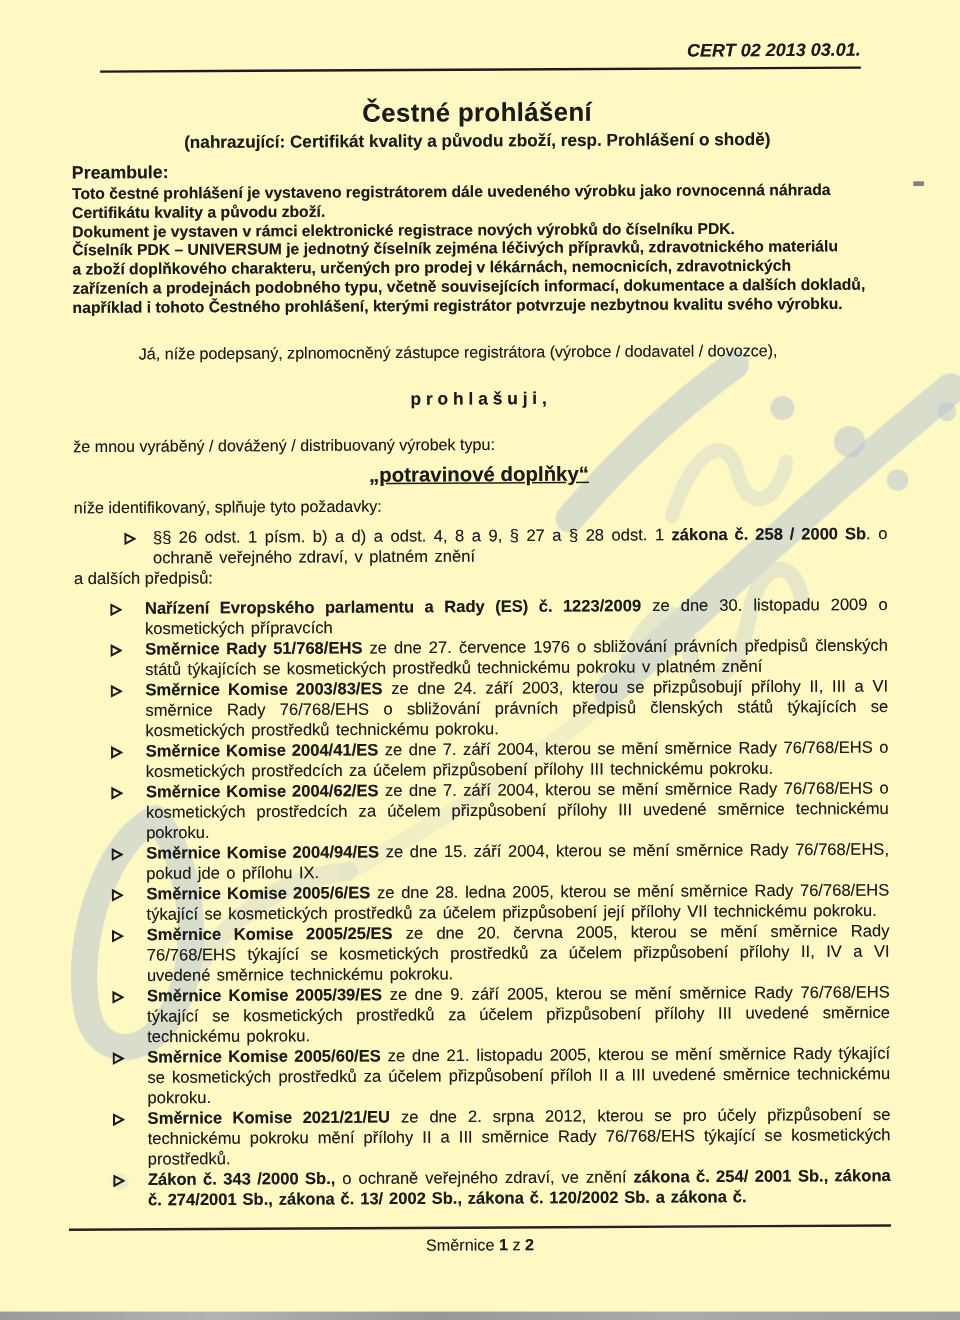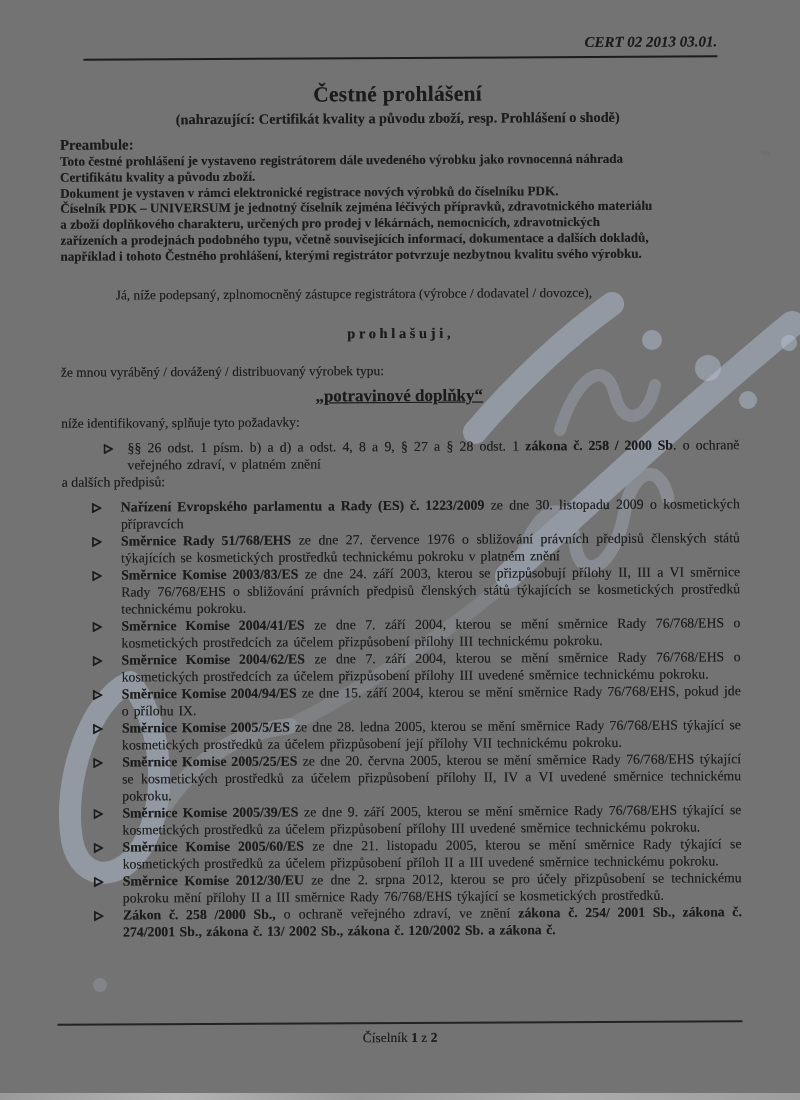--- a/index.html
+++ b/index.html
@@ -1,19 +1,19 @@
 <!DOCTYPE html>
 <html><head>
 <meta charset="utf-8">
 <style>
   html,body{margin:0;padding:0;background:#ffffff;}
   .page{
     position:relative;width:800px;height:1100px;overflow:hidden;
-    background:#737373;color:#1b1b1b;
-    font-family:Liberation Serif, serif;
+    background:#fef9c3;color:#1b1b1b;
+    font-family:Liberation Sans, sans-serif;
   }
   .content{position:absolute;inset:0;transform:rotate(-0.3deg);transform-origin:400px 550px;z-index:1;}
   .watermark{position:absolute;inset:0;z-index:0;color:#b5c1d5;pointer-events:none;}
   .hdr{
     margin:34px 80px 0 86px;text-align:right;
     font-style:italic;font-weight:bold;font-size:15px;line-height:19px;
     padding-bottom:4px;border-bottom:2px solid #1c1c1c;
   }
   .title{margin-top:22px;text-align:center;font-weight:bold;font-size:21.5px;line-height:26px;letter-spacing:.3px;}
   .subtitle{margin-top:2px;text-align:center;font-weight:bold;font-size:14.3px;line-height:18px;}
@@ -121,38 +121,38 @@
               <path d="M1 1.5 L8.6 5.5 L1 9.5 Z" fill="none" stroke="#1b1b1b" stroke-width="1.7"></path>
             </svg></span><b>Směrnice Komise 2004/41/ES</b><span> ze dne 7. září 2004, kterou se mění směrnice Rady 76/768/EHS o kosmetických prostředcích za účelem přizpůsobení přílohy III technickému pokroku.</span></li>
         <li class="l2"><span class="bullet"><svg width="10" height="11" viewBox="0 0 10 11">
               <path d="M1 1.5 L8.6 5.5 L1 9.5 Z" fill="none" stroke="#1b1b1b" stroke-width="1.7"></path>
             </svg></span><b>Směrnice Komise 2004/62/ES</b><span> ze dne 7. září 2004, kterou se mění směrnice Rady 76/768/EHS o kosmetických prostředcích za účelem přizpůsobení přílohy III uvedené směrnice technickému pokroku.</span></li>
         <li class="l2"><span class="bullet"><svg width="10" height="11" viewBox="0 0 10 11">
               <path d="M1 1.5 L8.6 5.5 L1 9.5 Z" fill="none" stroke="#1b1b1b" stroke-width="1.7"></path>
             </svg></span><b>Směrnice Komise 2004/94/ES</b><span> ze dne 15. září 2004, kterou se mění směrnice Rady 76/768/EHS, pokud jde o přílohu IX.</span></li>
         <li class="l2"><span class="bullet"><svg width="10" height="11" viewBox="0 0 10 11">
               <path d="M1 1.5 L8.6 5.5 L1 9.5 Z" fill="none" stroke="#1b1b1b" stroke-width="1.7"></path>
-            </svg></span><b>Směrnice Komise 2005/5/ES</b><span> ze dne 28. ledna 2005, kterou se mění směrnice Rady 76/768/EHS týkající se kosmetických prostředků za účelem přizpůsobení její přílohy VII technickému pokroku.</span></li>
+            </svg></span><b>Směrnice Komise 2005/6/ES</b><span> ze dne 28. ledna 2005, kterou se mění směrnice Rady 76/768/EHS týkající se kosmetických prostředků za účelem přizpůsobení její přílohy VII technickému pokroku.</span></li>
         <li class="l2"><span class="bullet"><svg width="10" height="11" viewBox="0 0 10 11">
               <path d="M1 1.5 L8.6 5.5 L1 9.5 Z" fill="none" stroke="#1b1b1b" stroke-width="1.7"></path>
             </svg></span><b>Směrnice Komise 2005/25/ES</b><span> ze dne 20. června 2005, kterou se mění směrnice Rady 76/768/EHS týkající se kosmetických prostředků za účelem přizpůsobení přílohy II, IV a VI uvedené směrnice technickému pokroku.</span></li>
         <li class="l2"><span class="bullet"><svg width="10" height="11" viewBox="0 0 10 11">
               <path d="M1 1.5 L8.6 5.5 L1 9.5 Z" fill="none" stroke="#1b1b1b" stroke-width="1.7"></path>
             </svg></span><b>Směrnice Komise 2005/39/ES</b><span> ze dne 9. září 2005, kterou se mění směrnice Rady 76/768/EHS týkající se kosmetických prostředků za účelem přizpůsobení přílohy III uvedené směrnice technickému pokroku.</span></li>
         <li class="l2"><span class="bullet"><svg width="10" height="11" viewBox="0 0 10 11">
               <path d="M1 1.5 L8.6 5.5 L1 9.5 Z" fill="none" stroke="#1b1b1b" stroke-width="1.7"></path>
             </svg></span><b>Směrnice Komise 2005/60/ES</b><span> ze dne 21. listopadu 2005, kterou se mění směrnice Rady týkající se kosmetických prostředků za účelem přizpůsobení příloh II a III uvedené směrnice technickému pokroku.</span></li>
         <li class="l2"><span class="bullet"><svg width="10" height="11" viewBox="0 0 10 11">
               <path d="M1 1.5 L8.6 5.5 L1 9.5 Z" fill="none" stroke="#1b1b1b" stroke-width="1.7"></path>
-            </svg></span><b>Směrnice Komise 2012/30/EU</b><span> ze dne 2. srpna 2012, kterou se pro účely přizpůsobení se technickému pokroku mění přílohy II a III směrnice Rady 76/768/EHS týkající se kosmetických prostředků.</span></li>
+            </svg></span><b>Směrnice Komise 2021/21/EU</b><span> ze dne 2. srpna 2012, kterou se pro účely přizpůsobení se technickému pokroku mění přílohy II a III směrnice Rady 76/768/EHS týkající se kosmetických prostředků.</span></li>
         <li class="l2"><span class="bullet"><svg width="10" height="11" viewBox="0 0 10 11">
               <path d="M1 1.5 L8.6 5.5 L1 9.5 Z" fill="none" stroke="#1b1b1b" stroke-width="1.7"></path>
-            </svg></span><b>Zákon č. 258 /2000 Sb.,</b><span> o ochraně veřejného zdraví, ve znění </span><b>zákona č. 254/ 2001 Sb., zákona č. 274/2001 Sb., zákona č. 13/ 2002 Sb., zákona č. 120/2002 Sb. a zákona č.</b></li>
+            </svg></span><b>Zákon č. 343 /2000 Sb.,</b><span> o ochraně veřejného zdraví, ve znění </span><b>zákona č. 254/ 2001 Sb., zákona č. 274/2001 Sb., zákona č. 13/ 2002 Sb., zákona č. 120/2002 Sb. a zákona č.</b></li>
       </ul>
 
     <div class="footer">
-      <span id="footer-text"><span>Číselník </span><b>1</b><span> z </span><b>2</b></span>
+      <span id="footer-text"><span>Směrnice </span><b>1</b><span> z </span><b>2</b></span>
     </div>
 
   </div>
 
   <div class="scan-edge"></div>
 </div>
 
 </body></html>

